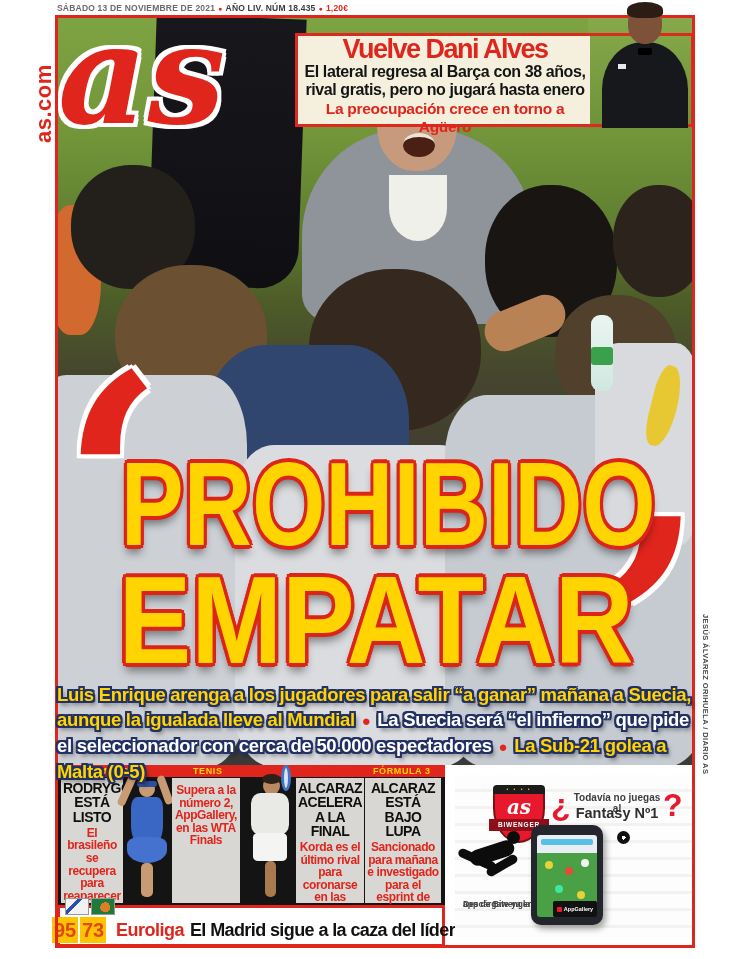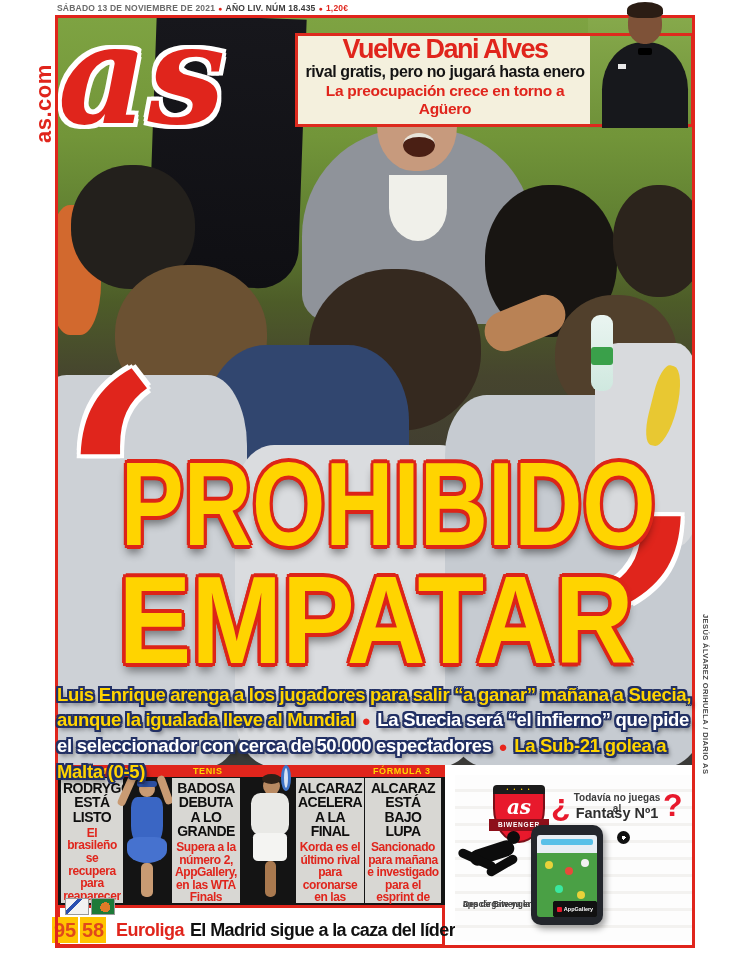--- a/index.html
+++ b/index.html
@@ -191,20 +191,21 @@
 
   <div class="frame"></div>
 
   <div class="masthead">as</div>
 
   <div class="alves-bg"></div>
   <div class="alves-cream"></div>
   <div class="alves-frame"></div>
   <div class="alves-text">
     <div class="alves-head">Vuelve Dani Alves</div>
+    <div class="alves-sub">El lateral regresa al Barça con 38 años,</div>
     <div class="alves-sub">rival gratis, pero no jugará hasta enero</div>
     <div class="alves-kicker">La preocupación crece en torno a Agüero</div>
   </div>
   <div class="alves-figure">
     <div class="af-suit"></div>
     <div class="af-head"></div>
     <div class="af-hair"></div>
     <div class="af-tie"></div>
     <div class="af-hank"></div>
   </div>
@@ -235,21 +236,20 @@
     <div class="fig-badosa figure">
       <div class="bd-arm1"></div>
       <div class="bd-arm2"></div>
       <div class="bd-head"></div>
       <div class="bd-visor"></div>
       <div class="bd-dress"></div>
       <div class="bd-skirt"></div>
       <div class="bd-legs"></div>
     </div>
     <div class="card card-2">
-      <div class="card-title">BADOSA DEBUTA A LO GRANDE</div>
       <div class="card-body">Supera a la número 2, AppGallery, en las WTA Finals</div>
     </div>
     <div class="fig-alcaraz figure">
       <div class="al-racket"></div>
       <div class="al-head"></div>
       <div class="al-hair"></div>
       <div class="al-shirt"></div>
       <div class="al-shorts"></div>
       <div class="al-legs"></div>
     </div>
@@ -262,21 +262,21 @@
       <div class="card-body">Sancionado para mañana e investigado para el esprint de hoy</div>
     </div>
   </div>
 
   <div class="eurobar">
     <div class="crests">
       <div class="crest crest-home"></div>
       <div class="crest crest-away"></div>
     </div>
     <span class="score">95</span>
-    <span class="score">58</span>
+    <span class="score">73</span>
     <span class="euro-name">Euroliga</span>
     <span class="euro-head">El Madrid sigue a la caza del líder</span>
   </div>
 
   <div class="ad">
     <div class="shield"></div>
     <div class="shield-topband">• • • •</div>
     <div class="shield-as">as</div>
     <div class="shield-ribbon">BIWENGER</div>
     <div class="ad-q ad-qo">¿</div>

